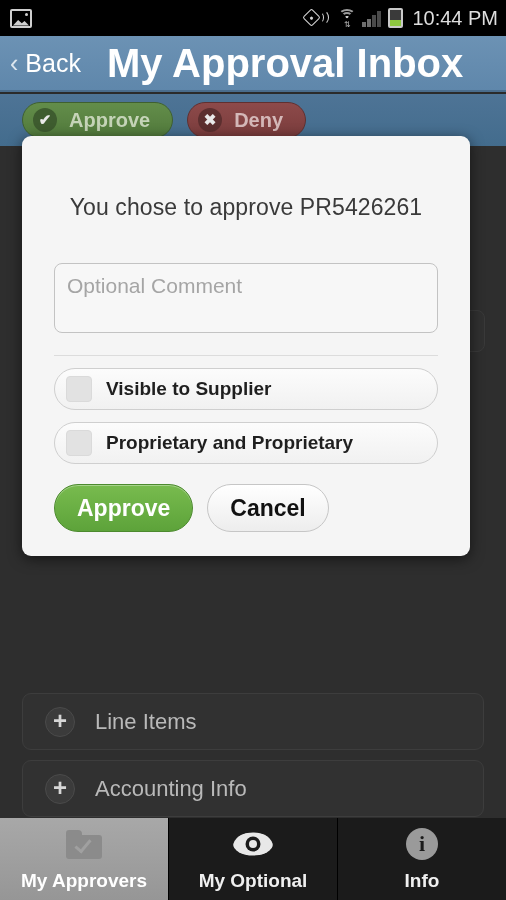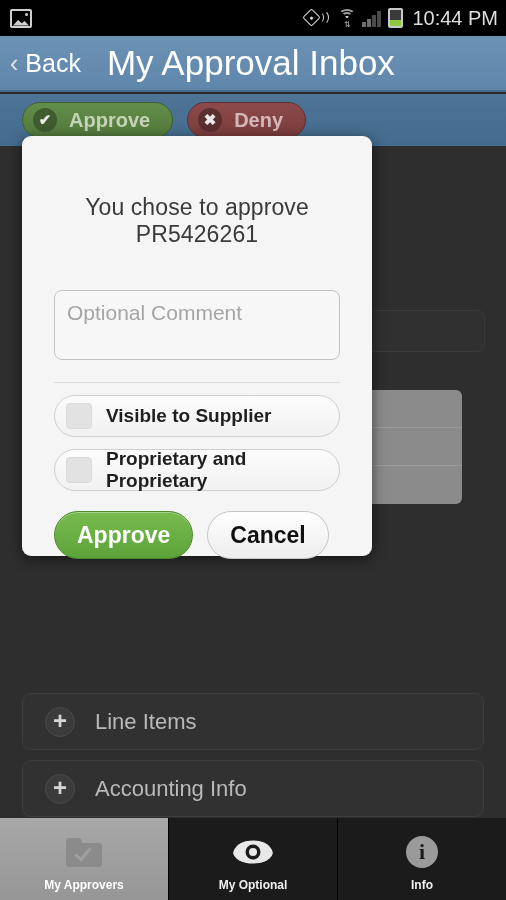--- a/index.html
+++ b/index.html
@@ -80,21 +80,21 @@
   .navbar {
     position: absolute; top: 36px; left: 0; width: 506px; height: 56px;
     background: linear-gradient(#6c92b4, #5f87ab);
     border-bottom: 2px solid #4a6d8d;
     display: flex; align-items: center;
   }
   .nav-back { display: flex; align-items: baseline; gap: 7px; padding-left: 10px; }
   .nav-chev { color: #dde6ee; font-size: 25px; line-height: 1; }
   .nav-back-lbl { color: #ffffff; font-size: 25px; }
   .nav-title {
-    color: #ffffff; font-size: 35px; font-weight: 400; margin-left: 26px;
+    color: #ffffff; font-size: 40px; font-weight: 700; margin-left: 26px;
     white-space: nowrap;
   }
 
   
   .toolbar {
     position: absolute; top: 94px; left: 0; width: 506px; height: 52px;
     background: linear-gradient(#4e7496, #436c8d);
     display: flex; align-items: center; gap: 14px; padding-left: 22px;
   }
   .act {
@@ -140,21 +140,21 @@
   }
   .acc-plus {
     width: 30px; height: 30px; border-radius: 50%; background: #3b3b3b;
     border: 1px solid #4a4a4a; color: #d6d6d6; font-size: 24px; line-height: 26px;
     text-align: center; font-weight: bold;
   }
   .acc-lbl { color: #b9b9b9; font-size: 22px; font-weight: normal; }
 
   
   .modal {
-    position: absolute; left: 22px; top: 136px; width: 350px; height: 420px;
+    position: absolute; left: 22px; top: 136px; width: 448px; height: 420px;
     background: #f5f5f5; border-radius: 9px;
     box-shadow: 0 3px 14px rgba(0,0,0,0.55);
     padding: 0 32px;
   }
   .modal-msg {
     margin-top: 58px; font-size: 23px; color: #3a3a3a; text-align: center;
     letter-spacing: 0.1px;
   }
   .comment-box {
     margin-top: 42px; width: 100%; height: 70px;
@@ -195,21 +195,21 @@
     position: absolute; left: 0; bottom: 0; width: 506px; height: 82px;
     display: flex; background: #1b1b1b;
   }
   .tab {
     flex: 1; display: flex; flex-direction: column; align-items: center;
     justify-content: flex-end; padding-bottom: 8px; gap: 9px;
     border-right: 1px solid #000;
   }
   .tab:last-child { border-right: none; }
   .tab.active { background: linear-gradient(#a8a8a8, #969696); }
-  .tab-lbl { font-size: 12px; font-weight: bold; color: #f0f0f0; }
+  .tab-lbl { font-size: 19px; font-weight: bold; color: #f0f0f0; }
   .tab.active .tab-lbl { color: #ffffff; }
   .tab-ico { height: 34px; display: flex; align-items: center; justify-content: center; }
   .ic-folder { position: relative; width: 36px; height: 29px; }
   .ic-folder .tabf {
     position: absolute; left: 0; top: 0; width: 16px; height: 7px;
     background: #8b8b8b; border-radius: 3px 4px 0 0;
   }
   .ic-folder .body {
     position: absolute; left: 0; top: 5px; width: 36px; height: 24px;
     background: #8b8b8b; border-radius: 3px;

